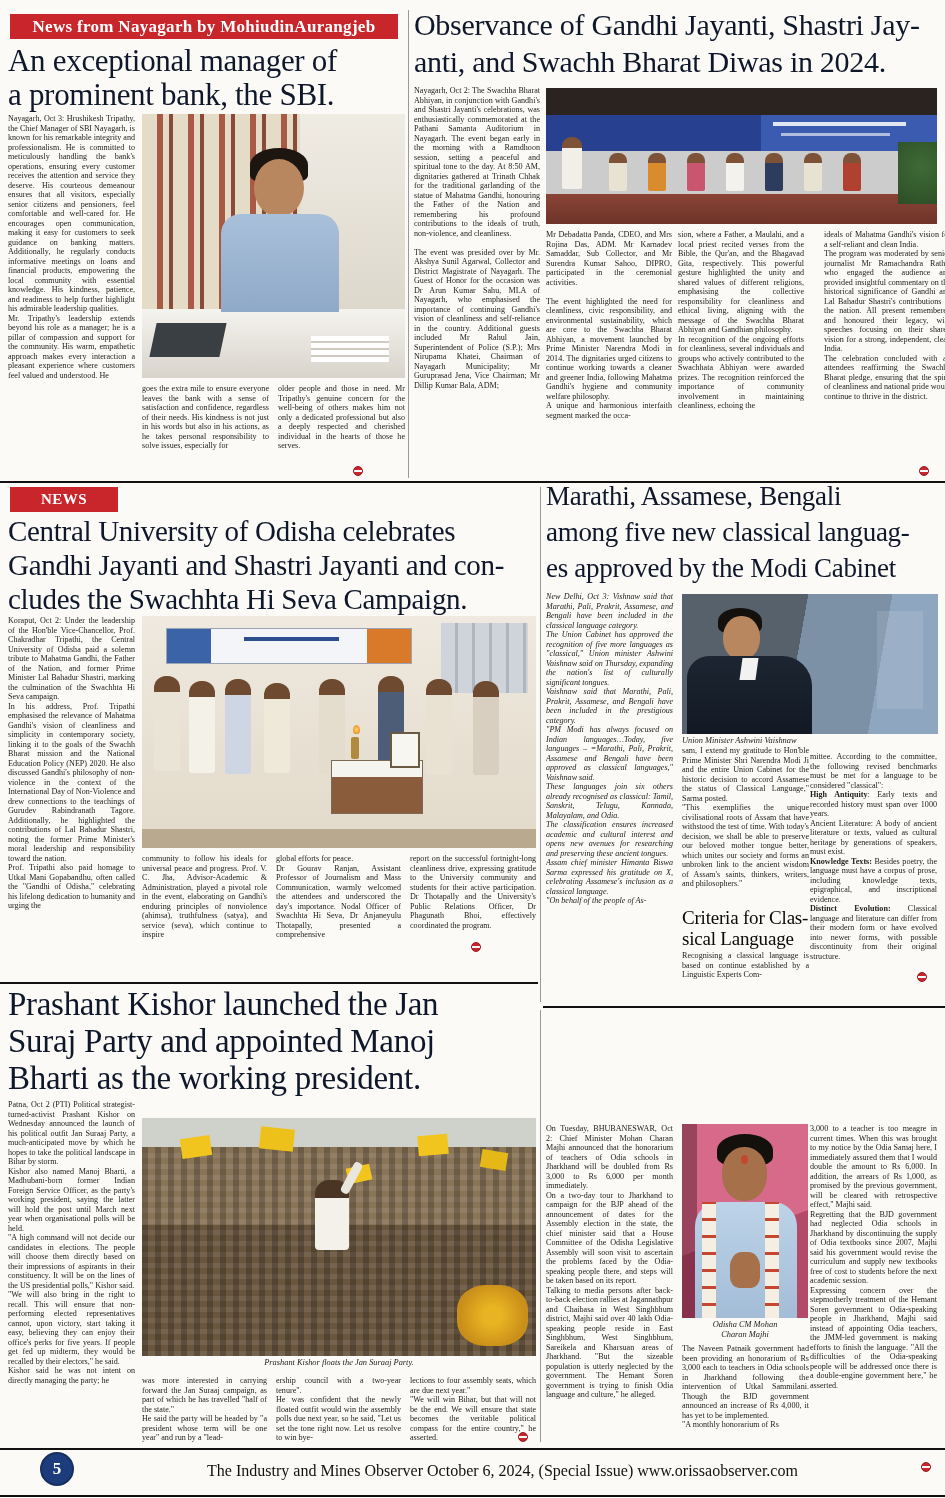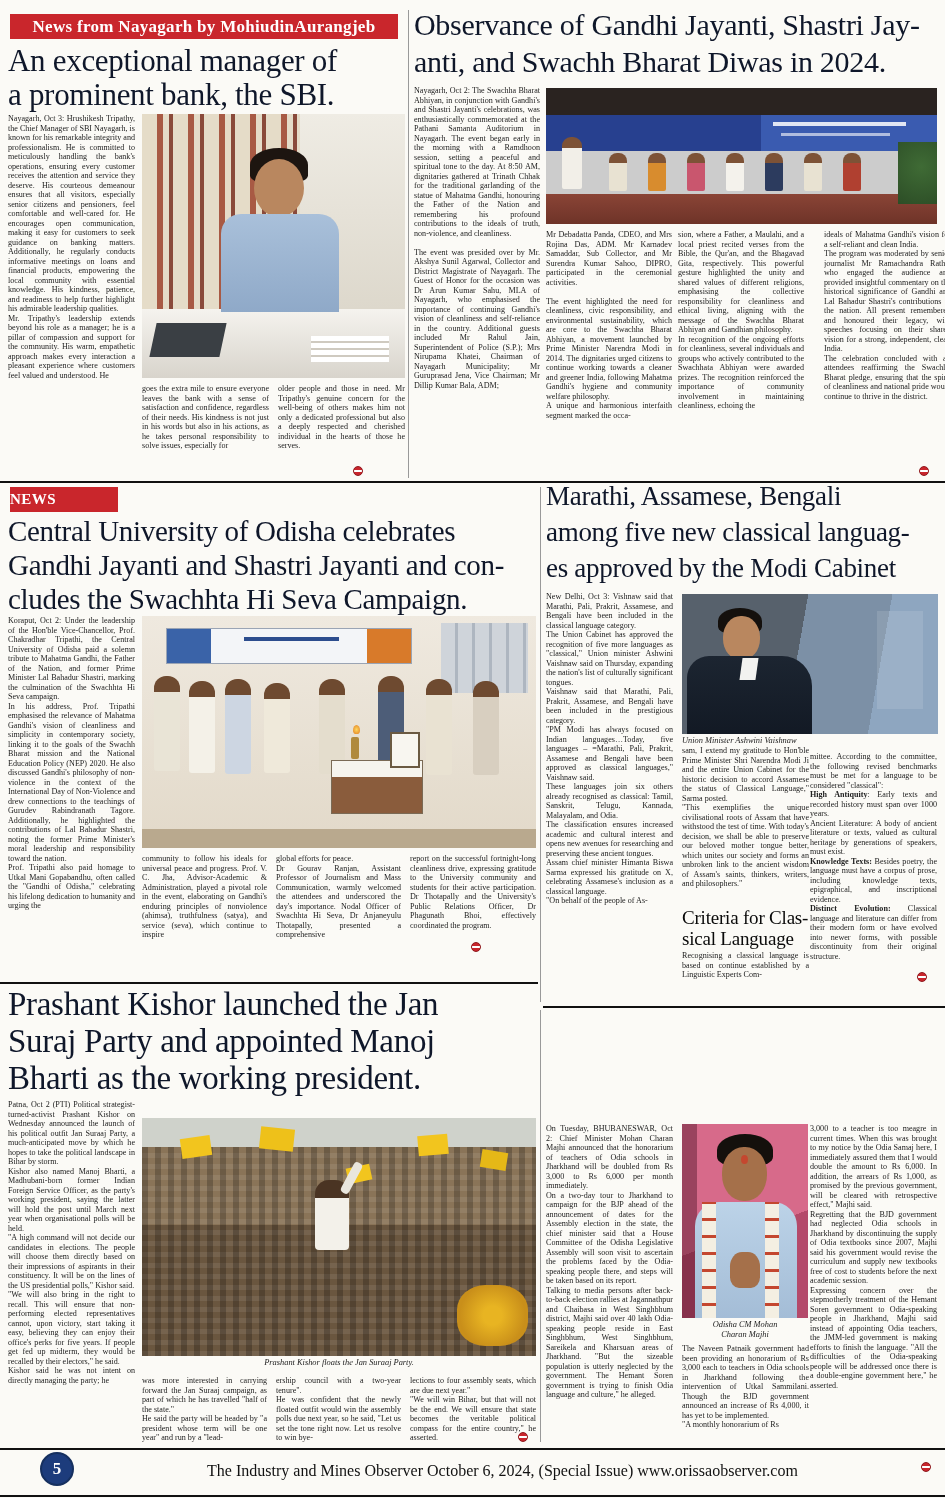--- a/index.html
+++ b/index.html
@@ -1,19 +1,19 @@
 <!DOCTYPE html>
 <html><head>
 <meta charset="utf-8">
 <style>
   html,body{margin:0;padding:0;background:#888;}
   .page{position:relative;width:945px;height:1498px;background:#fbfaf6;font-family:"Liberation Serif",serif;color:#1b1b1b;overflow:hidden;box-sizing:border-box;}
   .abs{position:absolute;}
   .kicker{background:#c9262c;color:#fff;font-weight:bold;font-size:17px;line-height:25px;text-align:center;letter-spacing:.3px;}
-  .badge{background:#c9262c;color:#fff;font-weight:bold;font-size:15px;line-height:25px;letter-spacing:.5px;}
+  .badge{background:#c9262c;color:#fff;font-weight:bold;font-size:15px;line-height:25px;text-align:center;letter-spacing:.5px;}
   .headline{color:#0f172a;font-weight:400;white-space:pre-line;letter-spacing:-0.3px;}
   .col{font-size:8.1px;line-height:9.5px;text-align:justify;white-space:pre-line;overflow:hidden;color:#222;}
   .col p{margin:0;white-space:normal;}
   .caption{font-style:italic;font-size:8.4px;line-height:10px;color:#222;white-space:pre-line;}
   .subhead{font-size:19px;line-height:21px;color:#0a0a0a;white-space:pre-line;margin:3px 0 2px 0;letter-spacing:-0.2px;}
   .hrule{background:#111;}
   .vrule{background:#999;width:1px;}
   .endmark{position:absolute;width:10px;height:10px;border-radius:50%;background:linear-gradient(180deg,#c9252c 0 36%,#fff 36% 62%,#c9252c 62% 100%);border:1px solid #8f171c;box-sizing:border-box;}
   .photo{overflow:hidden;background:#ccc;}
   .photo div{position:absolute;}
@@ -119,21 +119,21 @@
 Dr Gourav Ranjan, Assistant Professor of Journalism and Mass Communication, warmly welcomed the attendees and underscored the day's importance. Nodal Officer of Swachhta Hi Seva, Dr Anjaneyulu Thotapally, presented a comprehensive</div>
   <div class="abs" style="left:410px;top:854px;width:126px;height:124px;">
     <div class="col" style="width:126px;height:124px;">report on the successful fortnight-long cleanliness drive, expressing gratitude to the University community and students for their active participation. Dr Thotapally and the University's Public Relations Officer, Dr Phagunath Bhoi, effectively coordinated the program.</div>
     <span class="endmark" style="right:55px;bottom:26px;"></span>
   </div>
 
   <div class="abs vrule" style="left:540px;top:487px;height:515px;"></div>
   <div class="abs headline" style="left:546px;top:478px;width:394px;font-size:27px;line-height:36px;">Marathi, Assamese, Bengali
 among five new classical languag-
 es approved by the Modi Cabinet</div>
-  <div class="abs col" style="left:546px;top:592px;width:127px;height:414px;">New Delhi, Oct 3: Vishnaw said that Marathi, Pali, Prakrit, Assamese, and Bengali have been included in the classical language category.
+  <div class="abs col" style="left:546px;top:592px;width:127px;height:414px;font-style:italic;">New Delhi, Oct 3: Vishnaw said that Marathi, Pali, Prakrit, Assamese, and Bengali have been included in the classical language category.
 The Union Cabinet has approved the recognition of five more languages as "classical," Union minister Ashwini Vaishnaw said on Thursday, expanding the nation's list of culturally significant tongues.
 Vaishnaw said that Marathi, Pali, Prakrit, Assamese, and Bengali have been included in the prestigious category.
 "PM Modi has always focused on Indian languages…Today, five languages – =Marathi, Pali, Prakrit, Assamese and Bengali have been approved as classical languages," Vaishnaw said.
 These languages join six others already recognised as classical: Tamil, Sanskrit, Telugu, Kannada, Malayalam, and Odia.
 The classification ensures increased academic and cultural interest and opens new avenues for researching and preserving these ancient tongues.
 Assam chief minister Himanta Biswa Sarma expressed his gratitude on X, celebrating Assamese's inclusion as a classical language.
 "On behalf of the people of As-</div>
 
   <div class="abs photo" style="left:682px;top:594px;width:256px;height:140px;background:linear-gradient(100deg,#57616c 0 45%,#7c90a6 45% 75%,#8ea6c0 75% 100%);">
     <div style="left:14%;top:10%;width:44px;height:26px;border-radius:50% 50% 30% 30%;background:#14100d;"></div>

